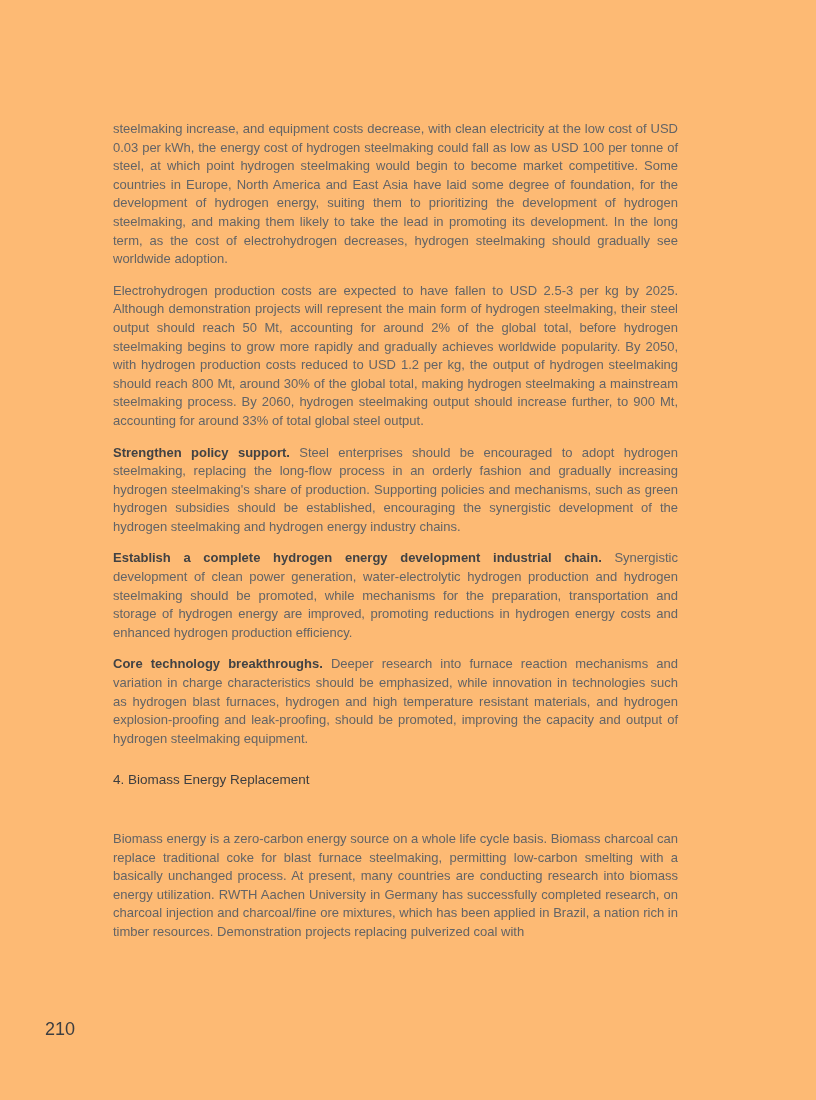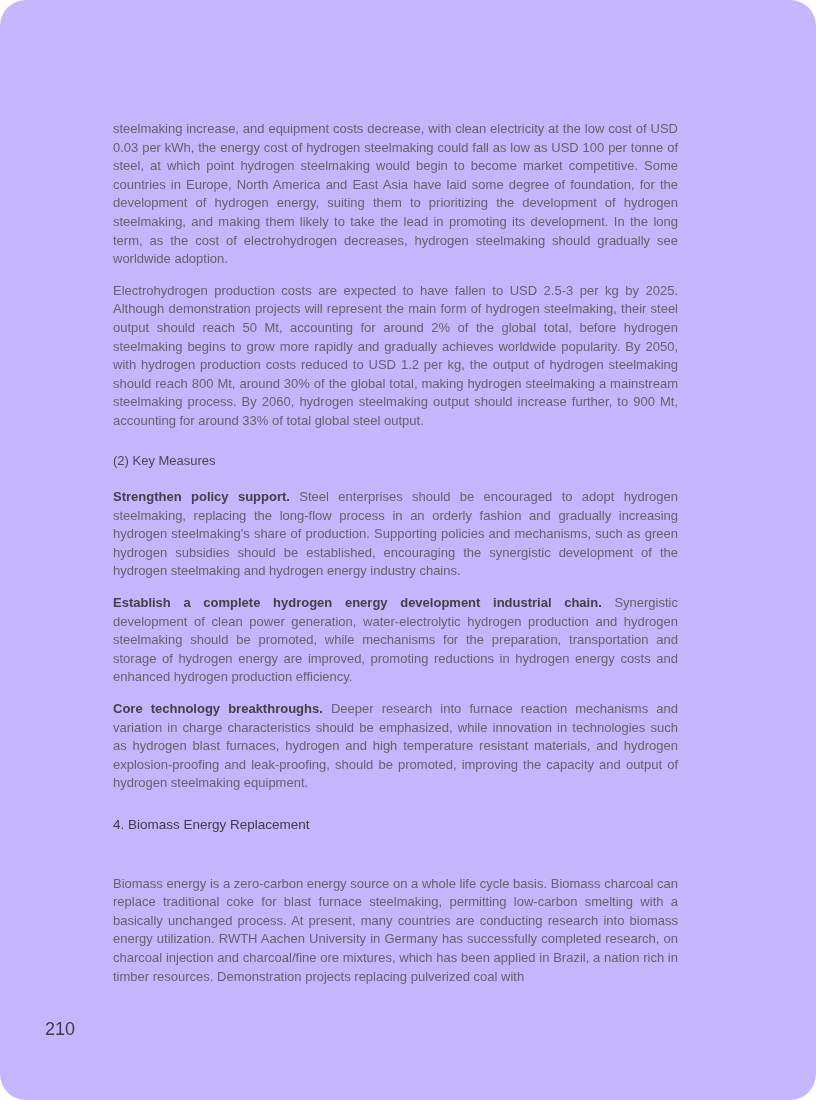--- a/index.html
+++ b/index.html
@@ -4,25 +4,24 @@
 <style>
   html, body {
     margin: 0;
     padding: 0;
     background: #ffffff;
   }
   .page {
     position: relative;
     width: 816px;
     height: 1100px;
-    background: #c4b5fd;
+    background: #fdba74;
     font-family: "Liberation Sans", "DejaVu Sans", sans-serif;
     overflow: hidden;
     box-sizing: border-box;
-    border-radius: 26px;
   }
   .content {
     position: absolute;
     top: 120px;
     left: 113px;
     width: 565px;
   }
   .para {
     font-size: 13px;
     line-height: 18.6px;
@@ -66,21 +65,20 @@
   <div class="content">
 
     <p class="para">
       <span>steelmaking increase, and equipment costs decrease, with clean electricity at the low cost of USD 0.03 per kWh, the energy cost of hydrogen steelmaking could fall as low as USD 100 per tonne of steel, at which point hydrogen steelmaking would begin to become market competitive. Some countries in Europe, North America and East Asia have laid some degree of foundation, for the development of hydrogen energy, suiting them to prioritizing the development of hydrogen steelmaking, and making them likely to take the lead in promoting its development. In the long term, as the cost of electrohydrogen decreases, hydrogen steelmaking should gradually see worldwide adoption.</span>
     </p>
 
     <p class="para">
       <span>Electrohydrogen production costs are expected to have fallen to USD 2.5-3 per kg by 2025. Although demonstration projects will represent the main form of hydrogen steelmaking, their steel output should reach 50 Mt, accounting for around 2% of the global total, before hydrogen steelmaking begins to grow more rapidly and gradually achieves worldwide popularity. By 2050, with hydrogen production costs reduced to USD 1.2 per kg, the output of hydrogen steelmaking should reach 800 Mt, around 30% of the global total, making hydrogen steelmaking a mainstream steelmaking process. By 2060, hydrogen steelmaking output should increase further, to 900 Mt, accounting for around 33% of total global steel output.</span>
     </p>
 
-    <p class="subheading">(2) Key Measures</p>
 
     <p class="para">
       <span class="lead">Strengthen policy support.</span><span> Steel enterprises should be encouraged to adopt hydrogen steelmaking, replacing the long-flow process in an orderly fashion and gradually increasing hydrogen steelmaking's share of production. Supporting policies and mechanisms, such as green hydrogen subsidies should be established, encouraging the synergistic development of the hydrogen steelmaking and hydrogen energy industry chains.</span>
     </p>
 
     <p class="para">
       <span class="lead">Establish a complete hydrogen energy development industrial chain.</span><span> Synergistic development of clean power generation, water-electrolytic hydrogen production and hydrogen steelmaking should be promoted, while mechanisms for the preparation, transportation and storage of hydrogen energy are improved, promoting reductions in hydrogen energy costs and enhanced hydrogen production efficiency.</span>
     </p>
 
     <p class="para">

